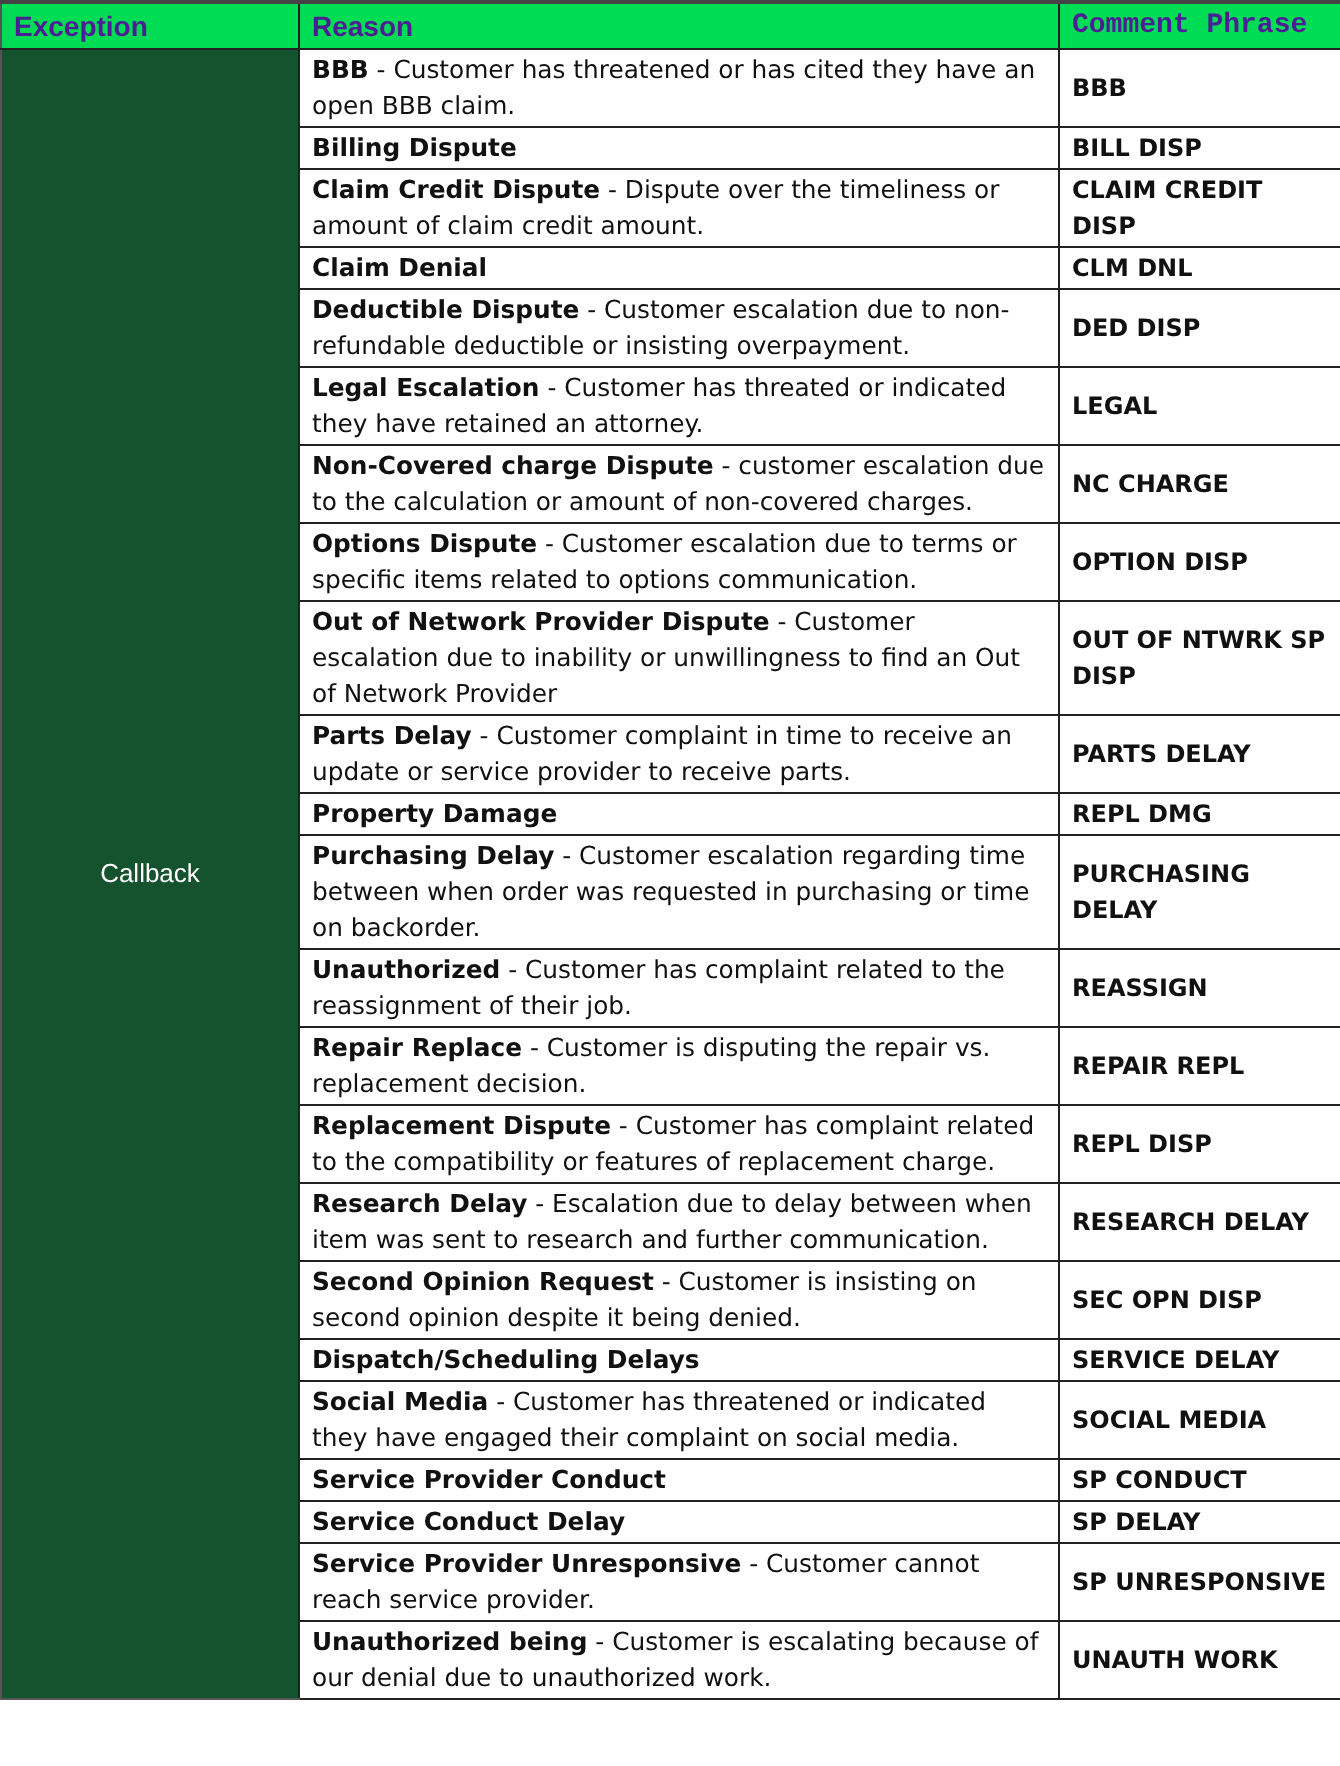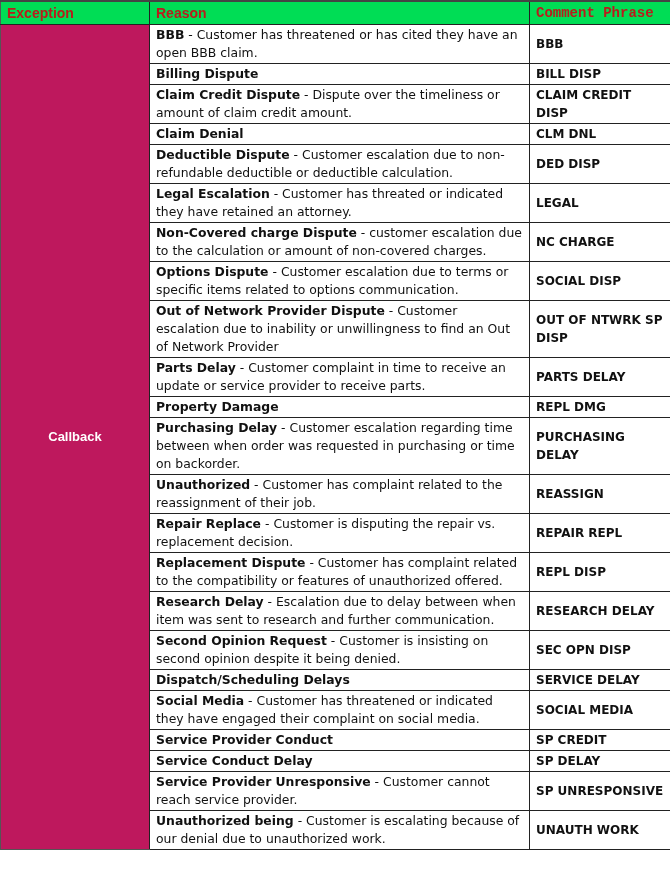--- a/index.html
+++ b/index.html
@@ -18,41 +18,41 @@
       width: 670px;
       table-layout: fixed;
       font-size: 13px;
       color: #111;
     }
     col.c-exc { width: 149px; }
     col.c-rea { width: 380px; }
     col.c-com { width: 141px; }
     thead th {
       background: #00dd55;
-      color: #b91c1c;
+      color: #4c1d95;
       font-weight: bold;
       font-size: 14px;
       text-align: left;
       padding: 2px 6px;
       height: 18px;
       border: 1px solid #222;
       border-top: 2px solid #444;
     }
     thead th.h-exc { border-left: 1px solid #555; }
     thead th.h-com { padding-left: 6px; font-family: Liberation Mono, monospace; }
     td {
       border: 1px solid #222;
       padding: 1px 6px 1px 6px;
       vertical-align: middle;
       line-height: 18px;
     }
     td.exception {
-      background: #be185d;
+      background: #14532d;
       color: #ffffff;
-      font-weight: bold;
+      font-weight: normal;
       text-align: center;
       border-left: 1px solid #555;
       border-bottom: 1px solid #555;
     }
     td.reason {
       font-family: "DejaVu Sans", sans-serif;
       font-size: 12.4px;
       line-height: 18px;
       padding: 1px 6px;
     }
@@ -92,34 +92,34 @@
       </tr>
       <tr>
         <td class="reason"><span class="rtitle">Claim Credit Dispute</span><span> - </span><span>Dispute over the timeliness or amount of claim credit amount.</span></td>
         <td class="phrase">CLAIM CREDIT DISP</td>
       </tr>
       <tr>
         <td class="reason"><span class="rtitle">Claim Denial</span><span></span><span></span></td>
         <td class="phrase">CLM DNL</td>
       </tr>
       <tr>
-        <td class="reason"><span class="rtitle">Deductible Dispute</span><span> - </span><span>Customer escalation due to non-refundable deductible or deductible calculation.</span></td>
+        <td class="reason"><span class="rtitle">Deductible Dispute</span><span> - </span><span>Customer escalation due to non-refundable deductible or insisting overpayment.</span></td>
         <td class="phrase">DED DISP</td>
       </tr>
       <tr>
         <td class="reason"><span class="rtitle">Legal Escalation</span><span> - </span><span>Customer has threated or indicated they have retained an attorney.</span></td>
         <td class="phrase">LEGAL</td>
       </tr>
       <tr>
         <td class="reason"><span class="rtitle">Non-Covered charge Dispute</span><span> - </span><span>customer escalation due to the calculation or amount of non-covered charges.</span></td>
         <td class="phrase">NC CHARGE</td>
       </tr>
       <tr>
         <td class="reason"><span class="rtitle">Options Dispute</span><span> - </span><span>Customer escalation due to terms or specific items related to options communication.</span></td>
-        <td class="phrase">SOCIAL DISP</td>
+        <td class="phrase">OPTION DISP</td>
       </tr>
       <tr>
         <td class="reason"><span class="rtitle">Out of Network Provider Dispute</span><span> - </span><span>Customer escalation due to inability or unwillingness to find an Out of Network Provider</span></td>
         <td class="phrase">OUT OF NTWRK SP DISP</td>
       </tr>
       <tr>
         <td class="reason"><span class="rtitle">Parts Delay</span><span> - </span><span>Customer complaint in time to receive an update or service provider to receive parts.</span></td>
         <td class="phrase">PARTS DELAY</td>
       </tr>
       <tr>
@@ -132,42 +132,42 @@
       </tr>
       <tr>
         <td class="reason"><span class="rtitle">Unauthorized</span><span> - </span><span>Customer has complaint related to the reassignment of their job.</span></td>
         <td class="phrase">REASSIGN</td>
       </tr>
       <tr>
         <td class="reason"><span class="rtitle">Repair Replace</span><span> - </span><span>Customer is disputing the repair vs. replacement decision.</span></td>
         <td class="phrase">REPAIR REPL</td>
       </tr>
       <tr>
-        <td class="reason"><span class="rtitle">Replacement Dispute</span><span> - </span><span>Customer has complaint related to the compatibility or features of unauthorized offered.</span></td>
+        <td class="reason"><span class="rtitle">Replacement Dispute</span><span> - </span><span>Customer has complaint related to the compatibility or features of replacement charge.</span></td>
         <td class="phrase">REPL DISP</td>
       </tr>
       <tr>
         <td class="reason"><span class="rtitle">Research Delay</span><span> - </span><span>Escalation due to delay between when item was sent to research and further communication.</span></td>
         <td class="phrase">RESEARCH DELAY</td>
       </tr>
       <tr>
         <td class="reason"><span class="rtitle">Second Opinion Request</span><span> - </span><span>Customer is insisting on second opinion despite it being denied.</span></td>
         <td class="phrase">SEC OPN DISP</td>
       </tr>
       <tr>
         <td class="reason"><span class="rtitle">Dispatch/Scheduling Delays</span><span></span><span></span></td>
         <td class="phrase">SERVICE DELAY</td>
       </tr>
       <tr>
         <td class="reason"><span class="rtitle">Social Media</span><span> - </span><span>Customer has threatened or indicated they have engaged their complaint on social media.</span></td>
         <td class="phrase">SOCIAL MEDIA</td>
       </tr>
       <tr>
         <td class="reason"><span class="rtitle">Service Provider Conduct</span><span></span><span></span></td>
-        <td class="phrase">SP CREDIT</td>
+        <td class="phrase">SP CONDUCT</td>
       </tr>
       <tr>
         <td class="reason"><span class="rtitle">Service Conduct Delay</span><span></span><span></span></td>
         <td class="phrase">SP DELAY</td>
       </tr>
       <tr>
         <td class="reason"><span class="rtitle">Service Provider Unresponsive</span><span> - </span><span>Customer cannot reach service provider.</span></td>
         <td class="phrase">SP UNRESPONSIVE</td>
       </tr>
       <tr>

